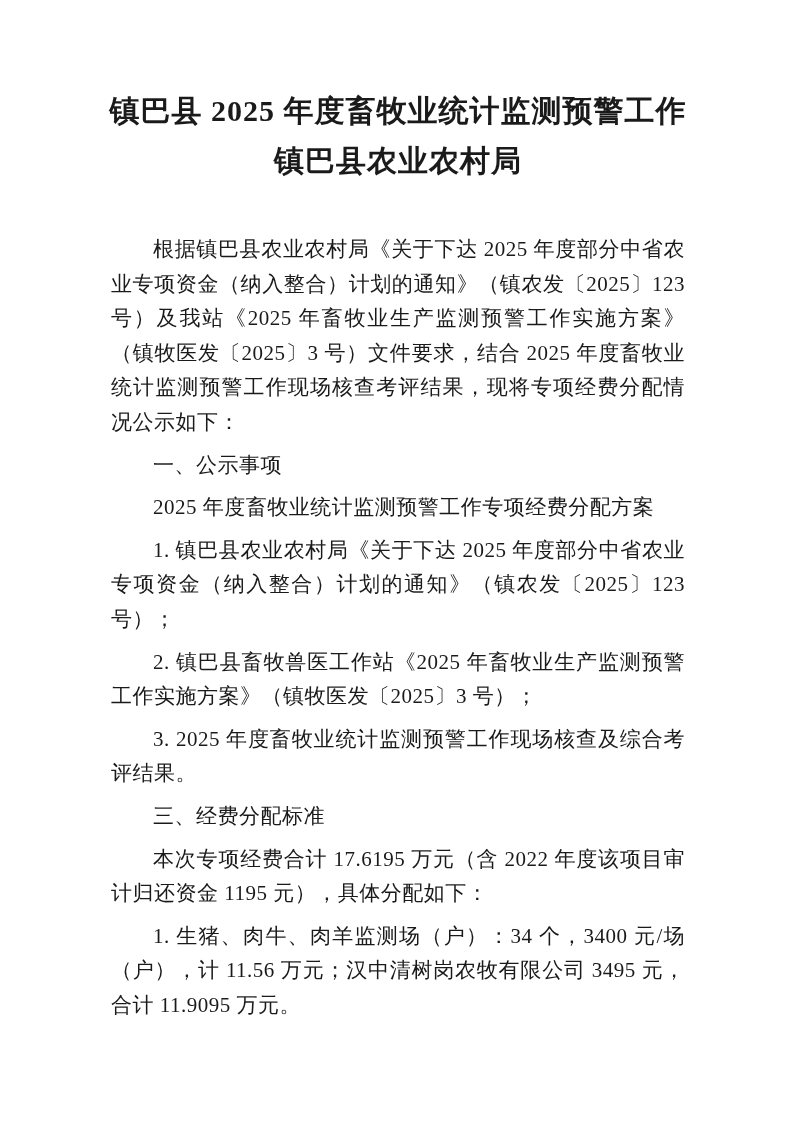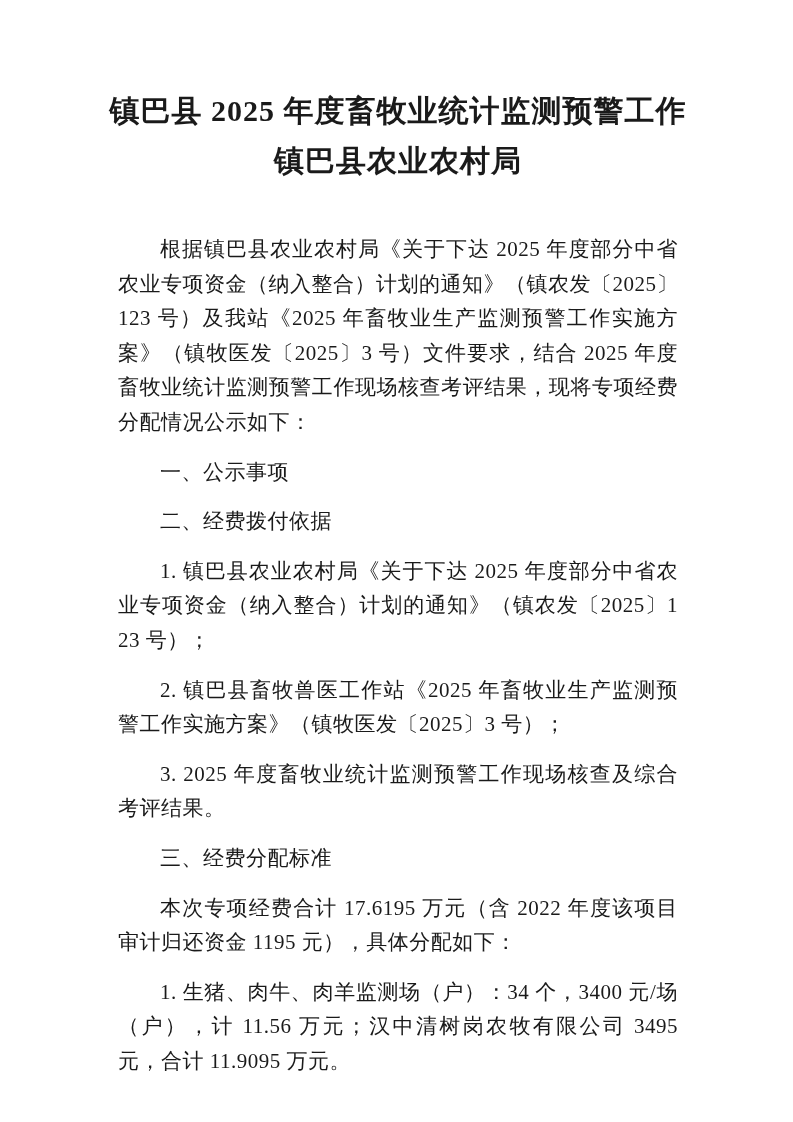--- a/index.html
+++ b/index.html
@@ -30,21 +30,21 @@
     margin: 0;
   }
   .doc-title .title-line {
     display: block;
     white-space: nowrap;
   }
   .doc-body {
     margin-top: 46px;
   }
   .doc-body p {
-    margin: 15px;
+    margin: 8px;
     font-size: 21px;
     line-height: 34.6px;
     text-align: justify;
     text-indent: 2em;
     letter-spacing: 0.5px;
     word-break: break-all;
   }
 </style>
 </head>
 <body>
@@ -52,21 +52,21 @@
 <div class="page">
 
   <h1 class="doc-title">
     <span class="title-line">镇巴县 2025 年度畜牧业统计监测预警工作</span>
     <span class="title-line">镇巴县农业农村局</span>
   </h1>
 
   <div class="doc-body">
     <p>根据镇巴县农业农村局《关于下达 2025 年度部分中省农业专项资金（纳入整合）计划的通知》（镇农发〔2025〕123 号）及我站《2025 年畜牧业生产监测预警工作实施方案》（镇牧医发〔2025〕3 号）文件要求，结合 2025 年度畜牧业统计监测预警工作现场核查考评结果，现将专项经费分配情况公示如下：</p>
     <p>一、公示事项</p>
-    <p>二、经费拨付依据</p>
+    <p>2025 年度畜牧业统计监测预警工作专项经费分配方案</p>
     <p>1. 镇巴县农业农村局《关于下达 2025 年度部分中省农业专项资金（纳入整合）计划的通知》（镇农发〔2025〕123 号）；</p>
     <p>2. 镇巴县畜牧兽医工作站《2025 年畜牧业生产监测预警工作实施方案》（镇牧医发〔2025〕3 号）；</p>
     <p>3. 2025 年度畜牧业统计监测预警工作现场核查及综合考评结果。</p>
     <p>三、经费分配标准</p>
     <p>本次专项经费合计 17.6195 万元（含 2022 年度该项目审计归还资金 1195 元），具体分配如下：</p>
     <p>1. 生猪、肉牛、肉羊监测场（户）：34 个，3400 元/场（户），计 11.56 万元；汉中清树岗农牧有限公司 3495 元，合计 11.9095 万元。</p>
   </div>
 
 </div>
 

